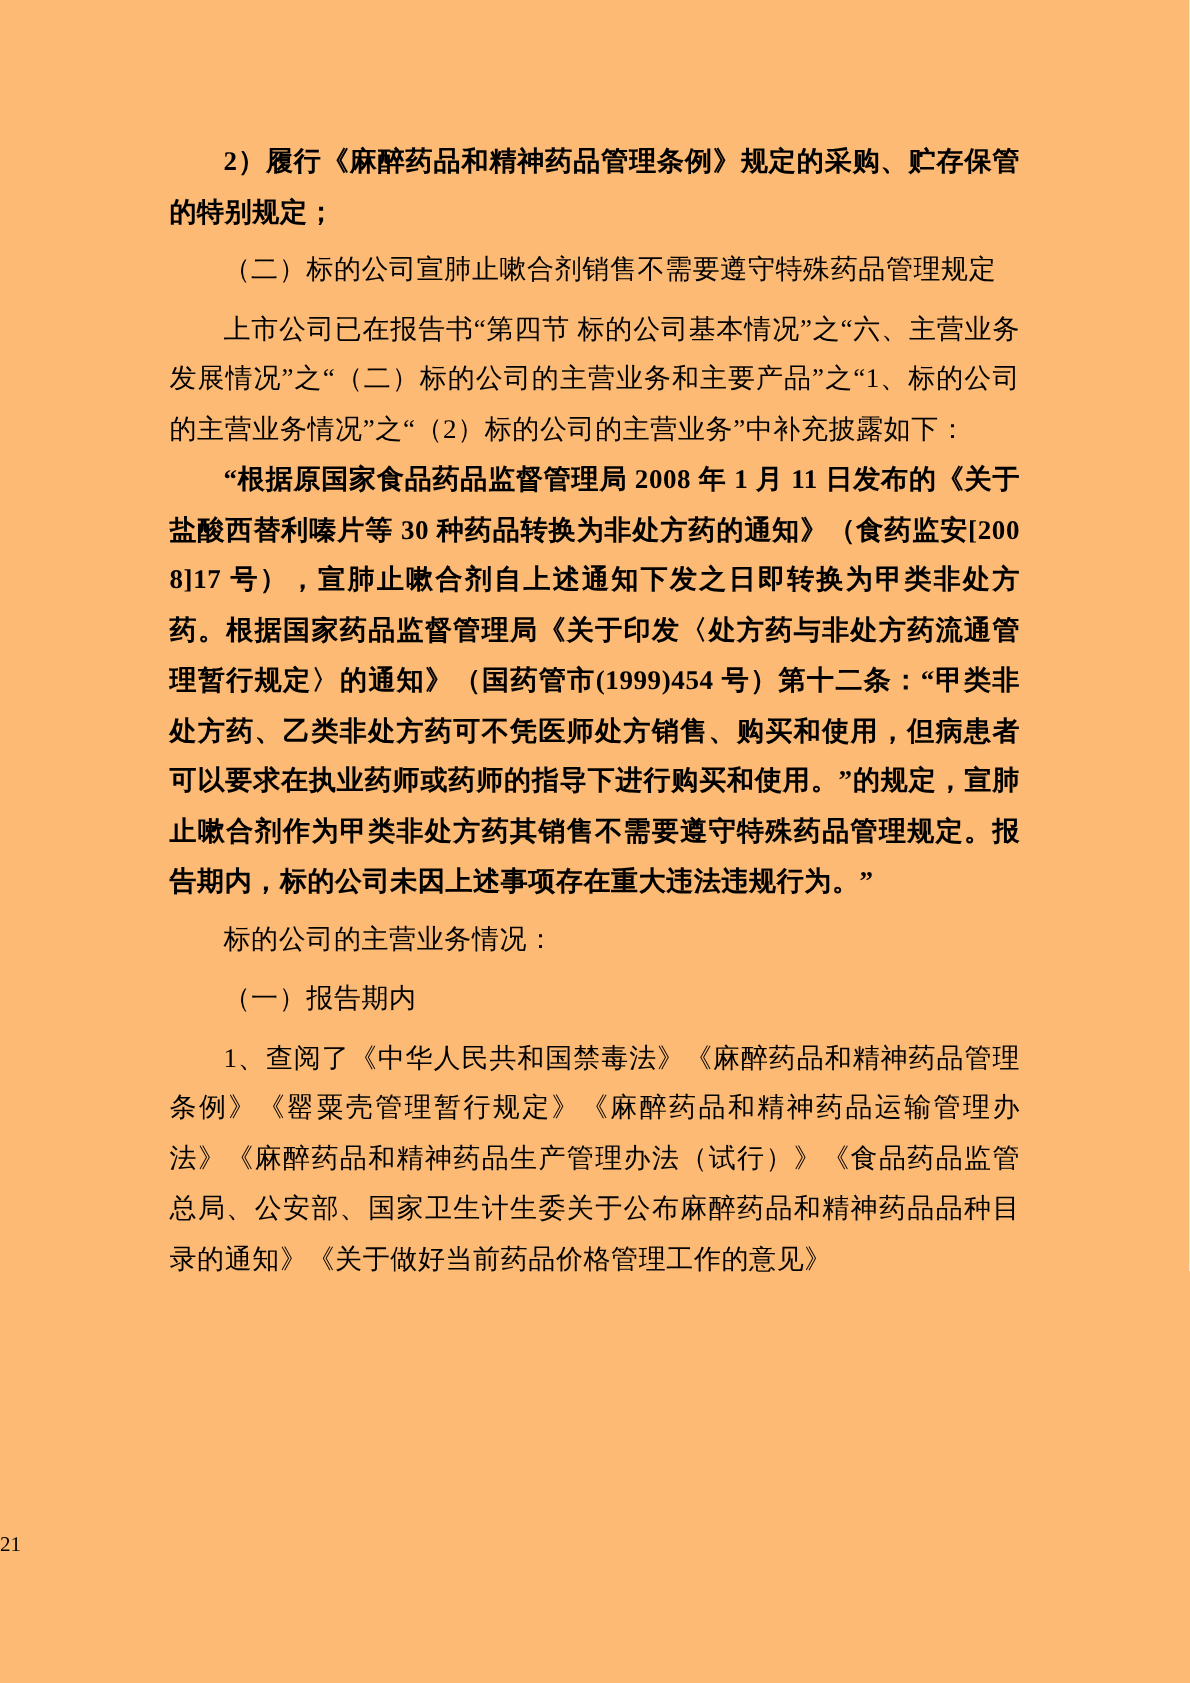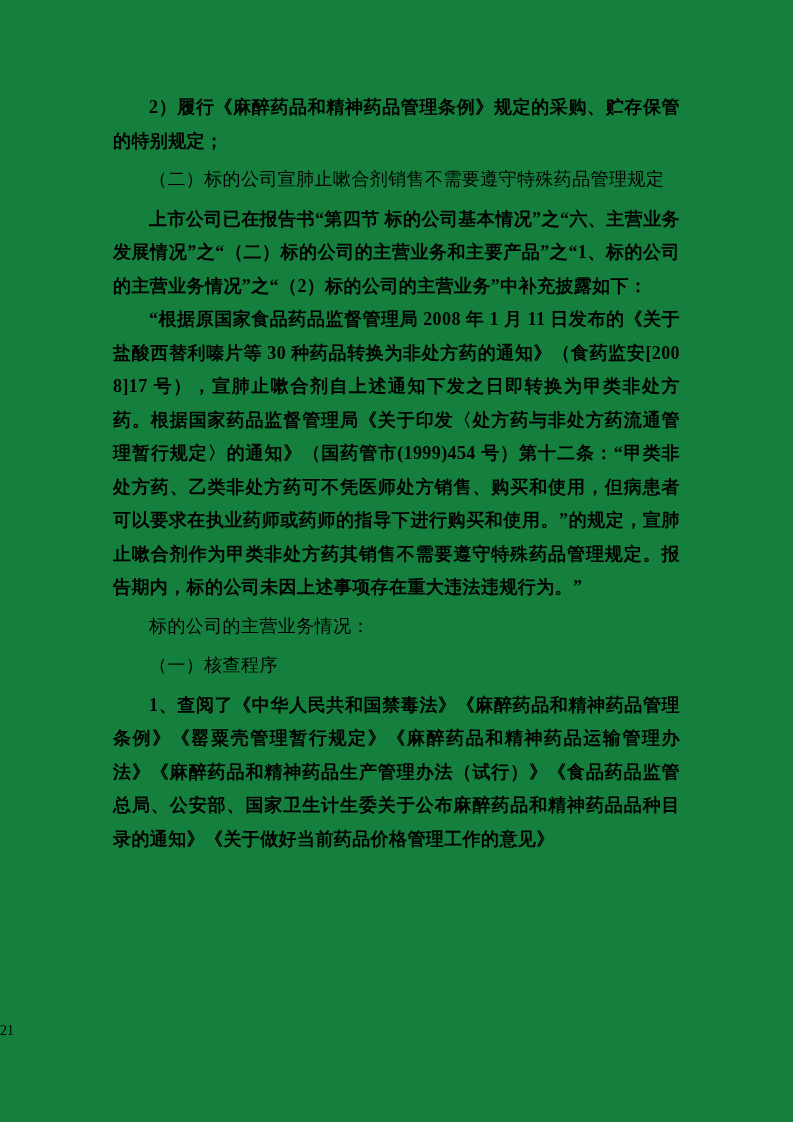--- a/index.html
+++ b/index.html
@@ -4,21 +4,21 @@
 <style>
   html, body {
     margin: 0;
     padding: 0;
     background: #ffffff;
   }
   .page {
     position: relative;
     width: 793px;
     height: 1122px;
-    background: #15803d;
+    background: #fdba74;
     overflow: hidden;
     font-family: "Liberation Serif", "DejaVu Serif", serif;
     color: #000000;
   }
   .content {
     position: absolute;
     left: 113px;
     width: 567px;
     top: 91px;
   }
@@ -30,21 +30,21 @@
     text-indent: 2em;
     letter-spacing: 0.4px;
     word-break: break-all;
   }
   
   p.kai {
     font-weight: 700;
   }
   
   p.song {
-    font-weight: 700;
+    font-weight: 400;
   }
   
   p.heading {
     font-family: "Liberation Sans", "DejaVu Sans", sans-serif;
     font-weight: 400;
     margin-top: 5px;
     margin-bottom: 6px;
   }
   .page-number {
     position: absolute;
@@ -59,17 +59,17 @@
 </head>
 <body>
 
 <div class="page">
   <div class="content">
     <p class="doc kai">2）履行《麻醉药品和精神药品管理条例》规定的采购、贮存保管的特别规定；</p>
     <p class="doc heading">（二）标的公司宣肺止嗽合剂销售不需要遵守特殊药品管理规定</p>
     <p class="doc song">上市公司已在报告书“第四节 标的公司基本情况”之“六、主营业务发展情况”之“（二）标的公司的主营业务和主要产品”之“1、标的公司的主营业务情况”之“（2）标的公司的主营业务”中补充披露如下：</p>
     <p class="doc kai">“根据原国家食品药品监督管理局 2008 年 1 月 11 日发布的《关于盐酸西替利嗪片等 30 种药品转换为非处方药的通知》（食药监安[2008]17 号），宣肺止嗽合剂自上述通知下发之日即转换为甲类非处方药。根据国家药品监督管理局《关于印发〈处方药与非处方药流通管理暂行规定〉的通知》（国药管市(1999)454 号）第十二条：“甲类非处方药、乙类非处方药可不凭医师处方销售、购买和使用，但病患者可以要求在执业药师或药师的指导下进行购买和使用。”的规定，宣肺止嗽合剂作为甲类非处方药其销售不需要遵守特殊药品管理规定。报告期内，标的公司未因上述事项存在重大违法违规行为。”</p>
     <p class="doc heading">标的公司的主营业务情况：</p>
-    <p class="doc heading">（一）核查程序</p>
+    <p class="doc heading">（一）报告期内</p>
     <p class="doc song">1、查阅了《中华人民共和国禁毒法》《麻醉药品和精神药品管理条例》《罂粟壳管理暂行规定》《麻醉药品和精神药品运输管理办法》《麻醉药品和精神药品生产管理办法（试行）》《食品药品监管总局、公安部、国家卫生计生委关于公布麻醉药品和精神药品品种目录的通知》《关于做好当前药品价格管理工作的意见》</p>
   </div>
   <div class="page-number">21</div>
 </div>
 
 </body></html>

